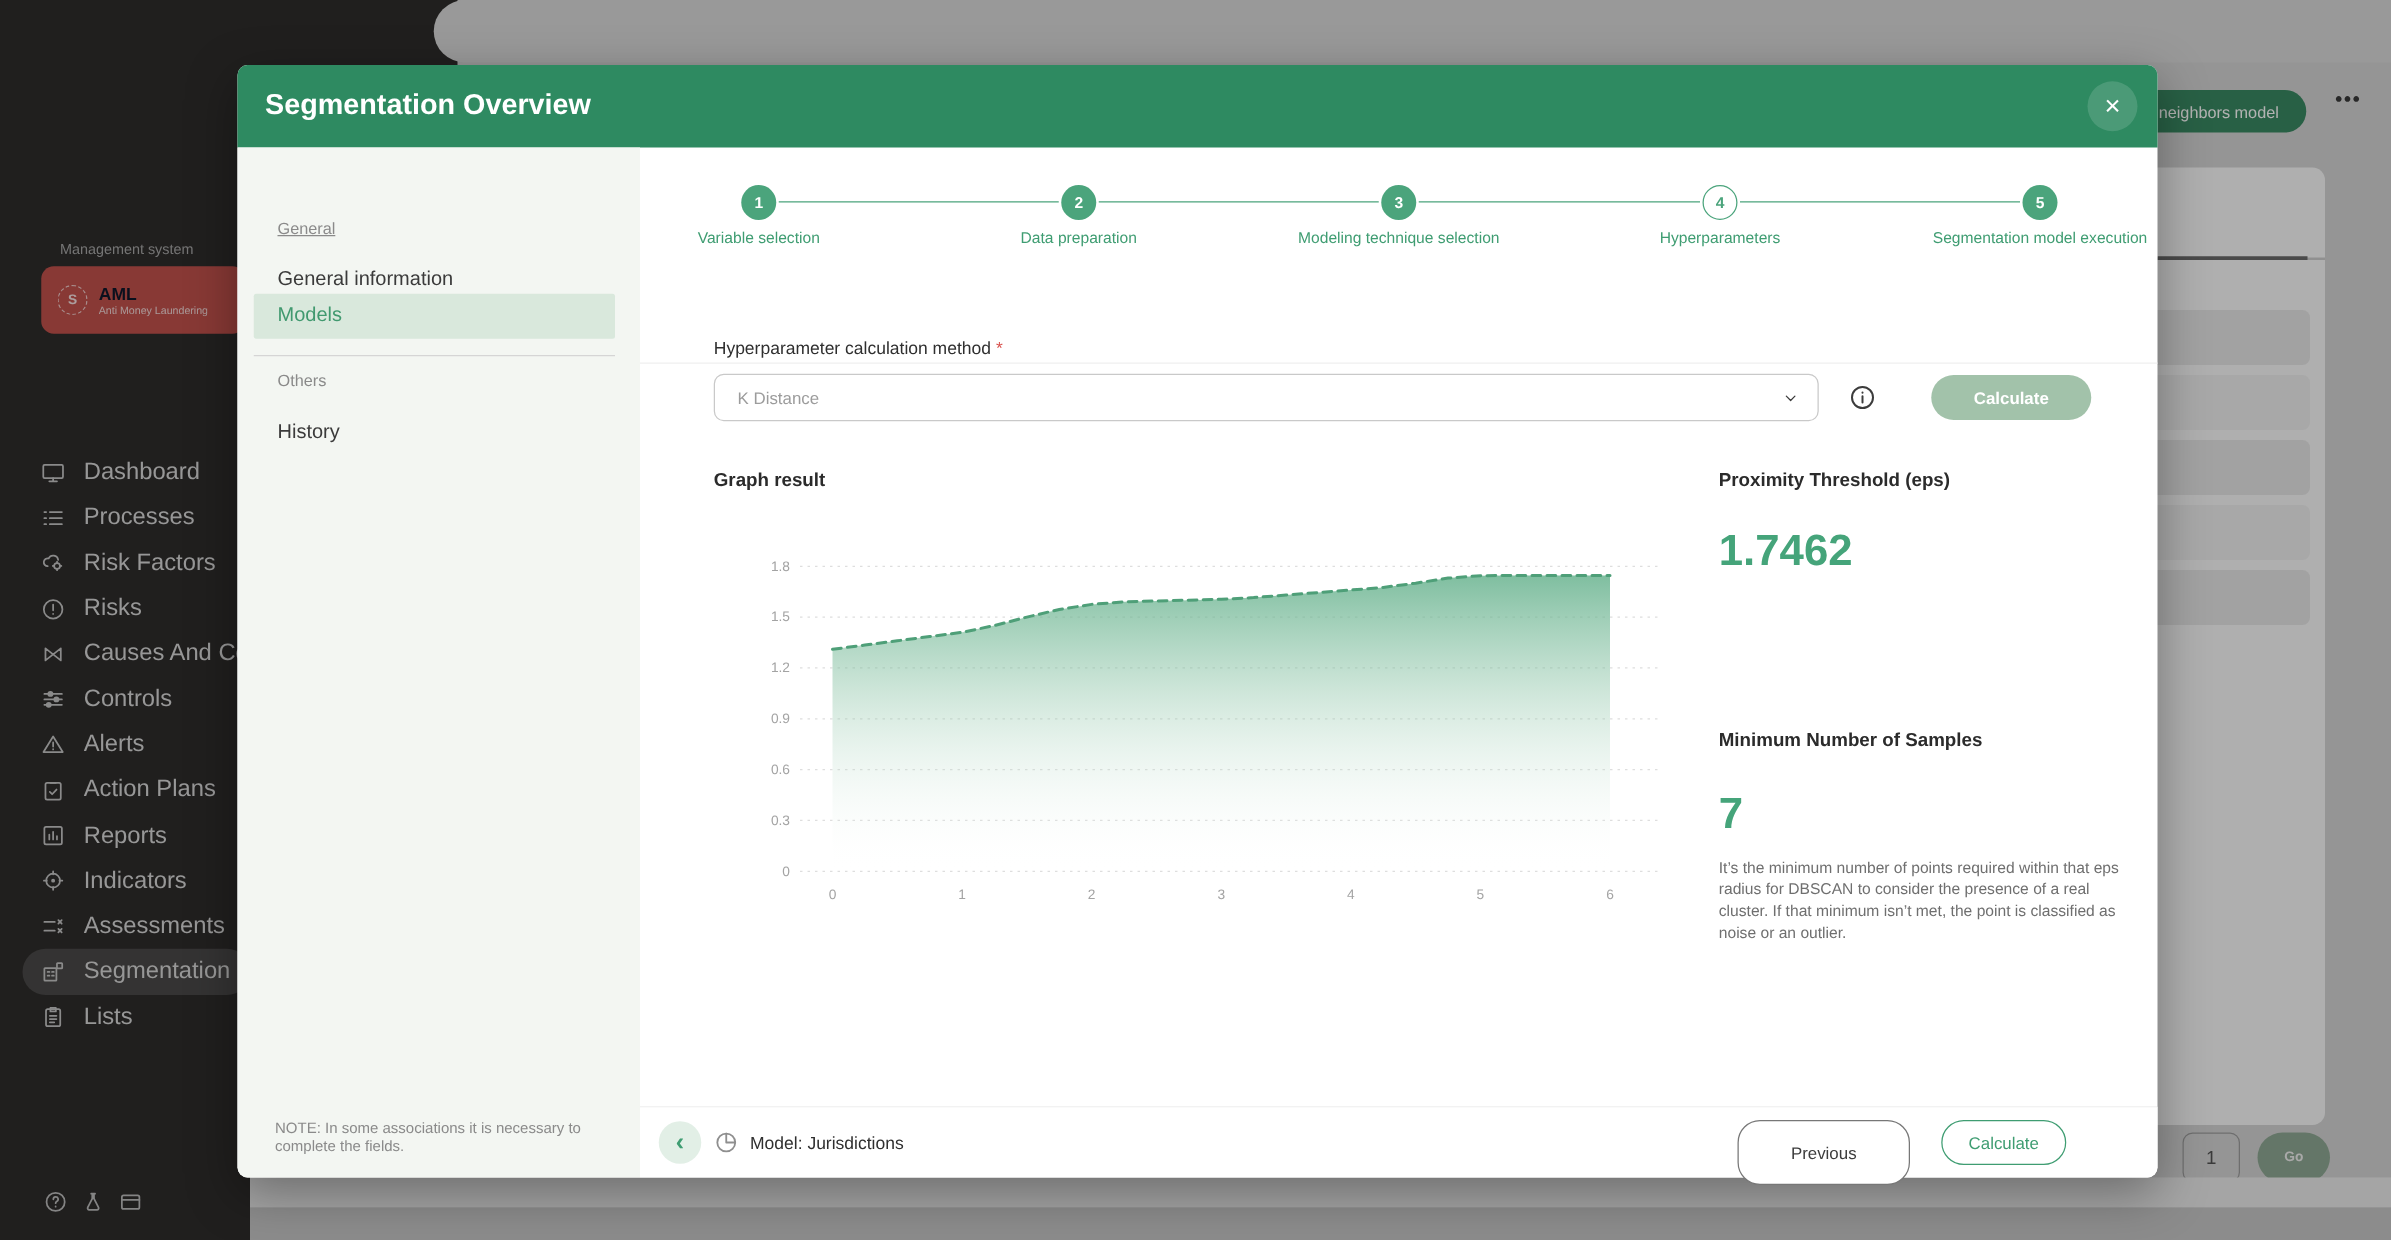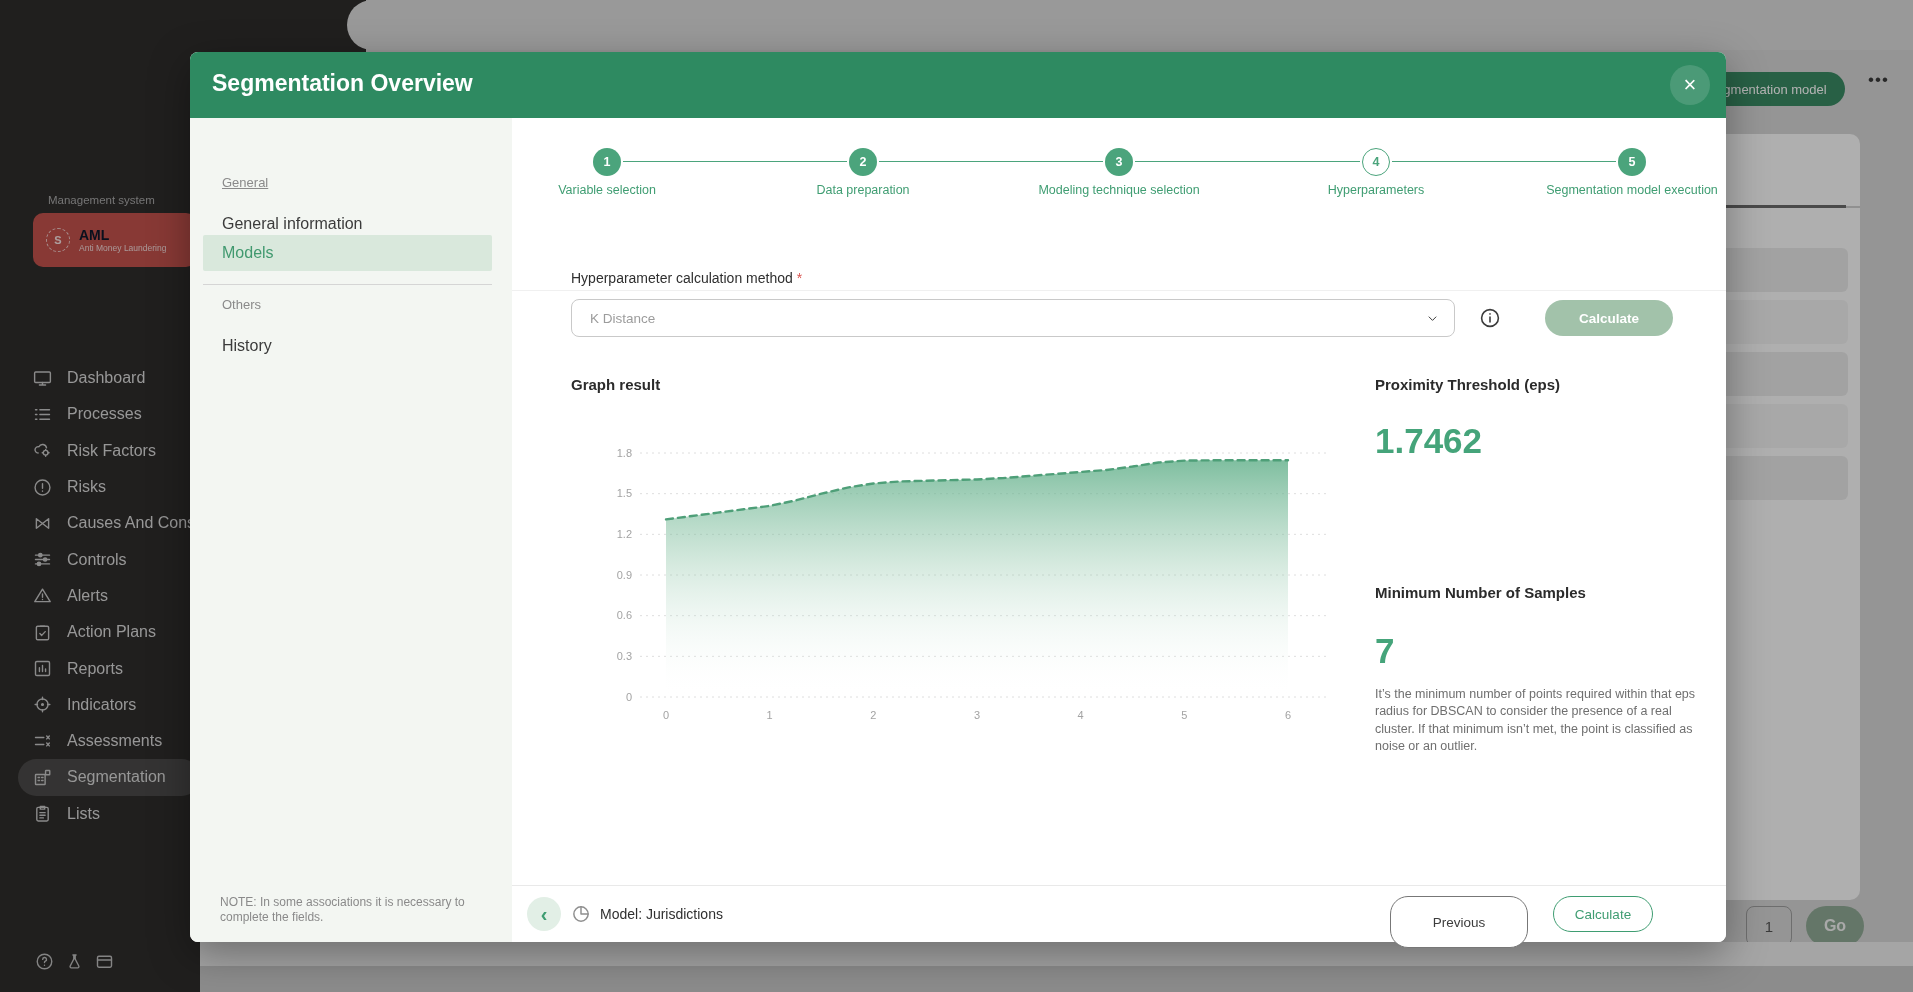--- a/index.html
+++ b/index.html
@@ -17,21 +17,21 @@
   .mgmt-label{position:absolute;left:48px;top:194px;font-size:11.5px;color:#a8a8a8;}
   .aml-card{position:absolute;left:33px;top:213px;width:163px;height:54px;border-radius:10px;background:#c3524d;display:flex;align-items:center;overflow:hidden;}
   .aml-ic{flex:0 0 auto;margin-left:13px;width:22px;height:22px;border:1.5px dashed #f0cac8;border-radius:50%;color:#f7e3e2;font-size:11px;font-weight:bold;display:flex;align-items:center;justify-content:center;}
   .aml-tx{margin-left:9px;min-width:0;}
   .aml-title{font-size:14px;font-weight:bold;color:#0f172a;}
   .aml-sub{font-size:8.5px;color:#f3d9d8;white-space:nowrap;overflow:hidden;}
   .side-menu{position:absolute;left:0;top:360px;right:0;display:flex;flex-direction:column;}
   .side-item{height:36.3px;display:flex;align-items:center;margin-left:18px;padding-left:14px;border-radius:20px;color:#d8d8d8;cursor:pointer;}
   .side-item.active{background:#4b4a49;}
   .s-ic{width:21px;height:21px;color:#c6c6c6;flex:0 0 auto;}
-  .s-lb{margin-left:14px;font-size:16px;white-space:nowrap;overflow:hidden;}
+  .s-lb{margin-left:14px;font-size:19px;white-space:nowrap;overflow:hidden;}
   .side-util{position:absolute;left:0;bottom:20px;width:200px;display:flex;gap:9px;padding-left:34px;}
   .u-ic{width:21px;height:21px;color:#bdbdbd;}
   .ic svg,.s-ic svg,.u-ic svg,.grid-ic svg{width:100%;height:100%;display:block;}
   
   .ent-ring{position:absolute;left:390px;top:11px;width:16px;height:16px;border:6px solid #3f9d72;border-radius:50%;}
   .ent-name{position:absolute;left:432px;top:9px;font-size:13.5px;font-weight:bold;color:#3f9d72;}
   .ent-usage{position:absolute;left:432px;top:26px;font-size:11.5px;color:#3f3f3f;}
   .guide-pill{position:absolute;left:529px;top:9px;width:112px;height:31px;background:#cdcdcd;border-radius:16px;display:flex;align-items:center;justify-content:center;gap:5px;font-size:13px;color:#333;cursor:pointer;}
   .guide-pill .ic{width:13px;height:13px;color:#333;}
   .g2-circle{position:absolute;left:682px;top:13px;width:23px;height:23px;border-radius:50%;background:#d8432e;color:#fff;font-size:11px;font-weight:bold;display:flex;align-items:center;justify-content:center;}
@@ -43,21 +43,21 @@
   .user-meta{position:absolute;left:1684px;top:26px;font-size:11px;color:#4c4c4c;white-space:nowrap;}
   .user-chev{position:absolute;left:1858px;top:15px;width:18px;height:18px;color:#333;cursor:pointer;}
   
   .bg-action{position:absolute;left:1705px;top:72px;width:140px;height:34px;border-radius:17px;background:#3a8a63;color:#fff;font-size:13px;display:flex;align-items:center;justify-content:center;white-space:nowrap;z-index:1;cursor:pointer;}
   .bg-more{position:absolute;left:1868px;top:70px;font-size:17px;letter-spacing:1px;color:#3a3a3a;z-index:1;cursor:pointer;}
   .bg-panel{position:absolute;left:1600px;top:134px;width:260px;height:766px;background:#fbfbfb;border-radius:10px;z-index:1;}
   .bg-tabline{position:absolute;left:0;top:72px;width:100%;height:2px;background:#cfcfcf;}
   .bg-tabline-active{position:absolute;left:126px;top:71px;width:120px;height:3px;background:#6b6b6b;}
   .bg-row{position:absolute;left:12px;width:236px;height:44px;border-radius:6px;}
   .bg-page-input{position:absolute;left:1746px;top:906px;width:46px;height:40px;border:1.5px solid #9e9e9e;border-radius:8px;box-sizing:border-box;display:flex;align-items:center;justify-content:center;font-size:15px;color:#555;z-index:1;}
-  .bg-go{position:absolute;left:1806px;top:906px;width:58px;height:40px;border-radius:20px;background:#90aa95;color:#f2f2f2;font-weight:bold;font-size:16px;display:flex;align-items:center;justify-content:center;z-index:1;cursor:pointer;}
+  .bg-go{position:absolute;left:1806px;top:906px;width:58px;height:40px;border-radius:20px;background:#90aa95;color:#f2f2f2;font-weight:bold;font-size:11px;display:flex;align-items:center;justify-content:center;z-index:1;cursor:pointer;}
   .bg-band1{position:absolute;left:200px;top:942px;width:1713px;height:24px;background:#ededed;z-index:1;}
   .bg-band2{position:absolute;left:200px;top:966px;width:1713px;height:26px;background:#c9c9c9;z-index:1;}
   
   .overlay{position:absolute;left:0;top:0;width:1913px;height:992px;background:rgba(0,0,0,0.30);z-index:40;}
   
   .modal{position:absolute;left:190px;top:52px;width:1536px;height:890px;background:#fff;border-radius:8px;box-shadow:0 12px 40px rgba(0,0,0,.35);z-index:50;}
   .m-header{position:absolute;left:0;top:0;width:100%;height:66px;background:#2e8a61;border-radius:8px 8px 0 0;}
   .m-title{position:absolute;left:22px;top:18px;font-size:23px;font-weight:bold;color:#fff;}
   .m-close{position:absolute;right:16px;top:13px;width:40px;height:40px;border-radius:50%;background:rgba(255,255,255,.14);color:#fff;font-size:22px;display:flex;align-items:center;justify-content:center;cursor:pointer;}
   .m-nav{position:absolute;left:0;top:66px;width:322px;bottom:0;background:#f3f6f2;border-radius:0 0 0 8px;}
@@ -303,21 +303,21 @@
     </div>
   <div class="avatar">Y</div>
   <div class="user-name">Hello, Yomira</div>
   <div class="user-meta">Pirani | Demo · ID: 0000000419</div>
   <span class="user-chev ic">
       <svg viewBox="0 0 24 24" fill="none" stroke="currentColor" stroke-width="1.6" stroke-linecap="round" stroke-linejoin="round">
         <path d="M6.5 9.5l5.5 5.5 5.5-5.5"></path>
       </svg>
     </span>
 
-  <div class="bg-action">gmentation model</div>
+  <div class="bg-action">neighbors model</div>
   <div class="bg-more">•••</div>
   <div class="bg-panel">
     <div class="bg-tabline"></div>
     <div class="bg-tabline-active"></div>
     <div class="bg-row" style="top:114px;background:#e9e9e9;"></div>
     <div class="bg-row" style="top:166px;background:#f1f1f1;"></div>
     <div class="bg-row" style="top:218px;background:#e9e9e9;"></div>
     <div class="bg-row" style="top:270px;background:#f1f1f1;"></div>
     <div class="bg-row" style="top:322px;background:#e9e9e9;"></div>
   </div>

